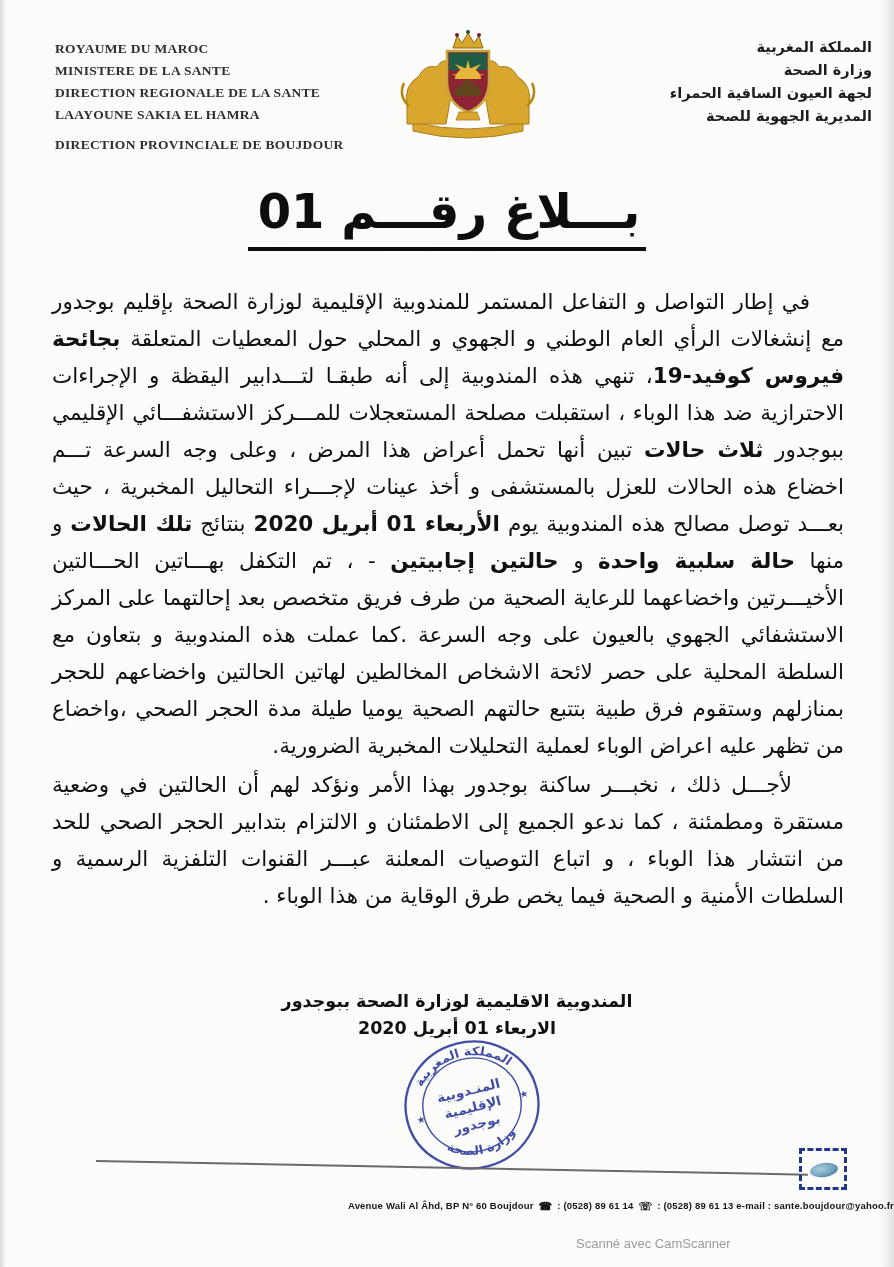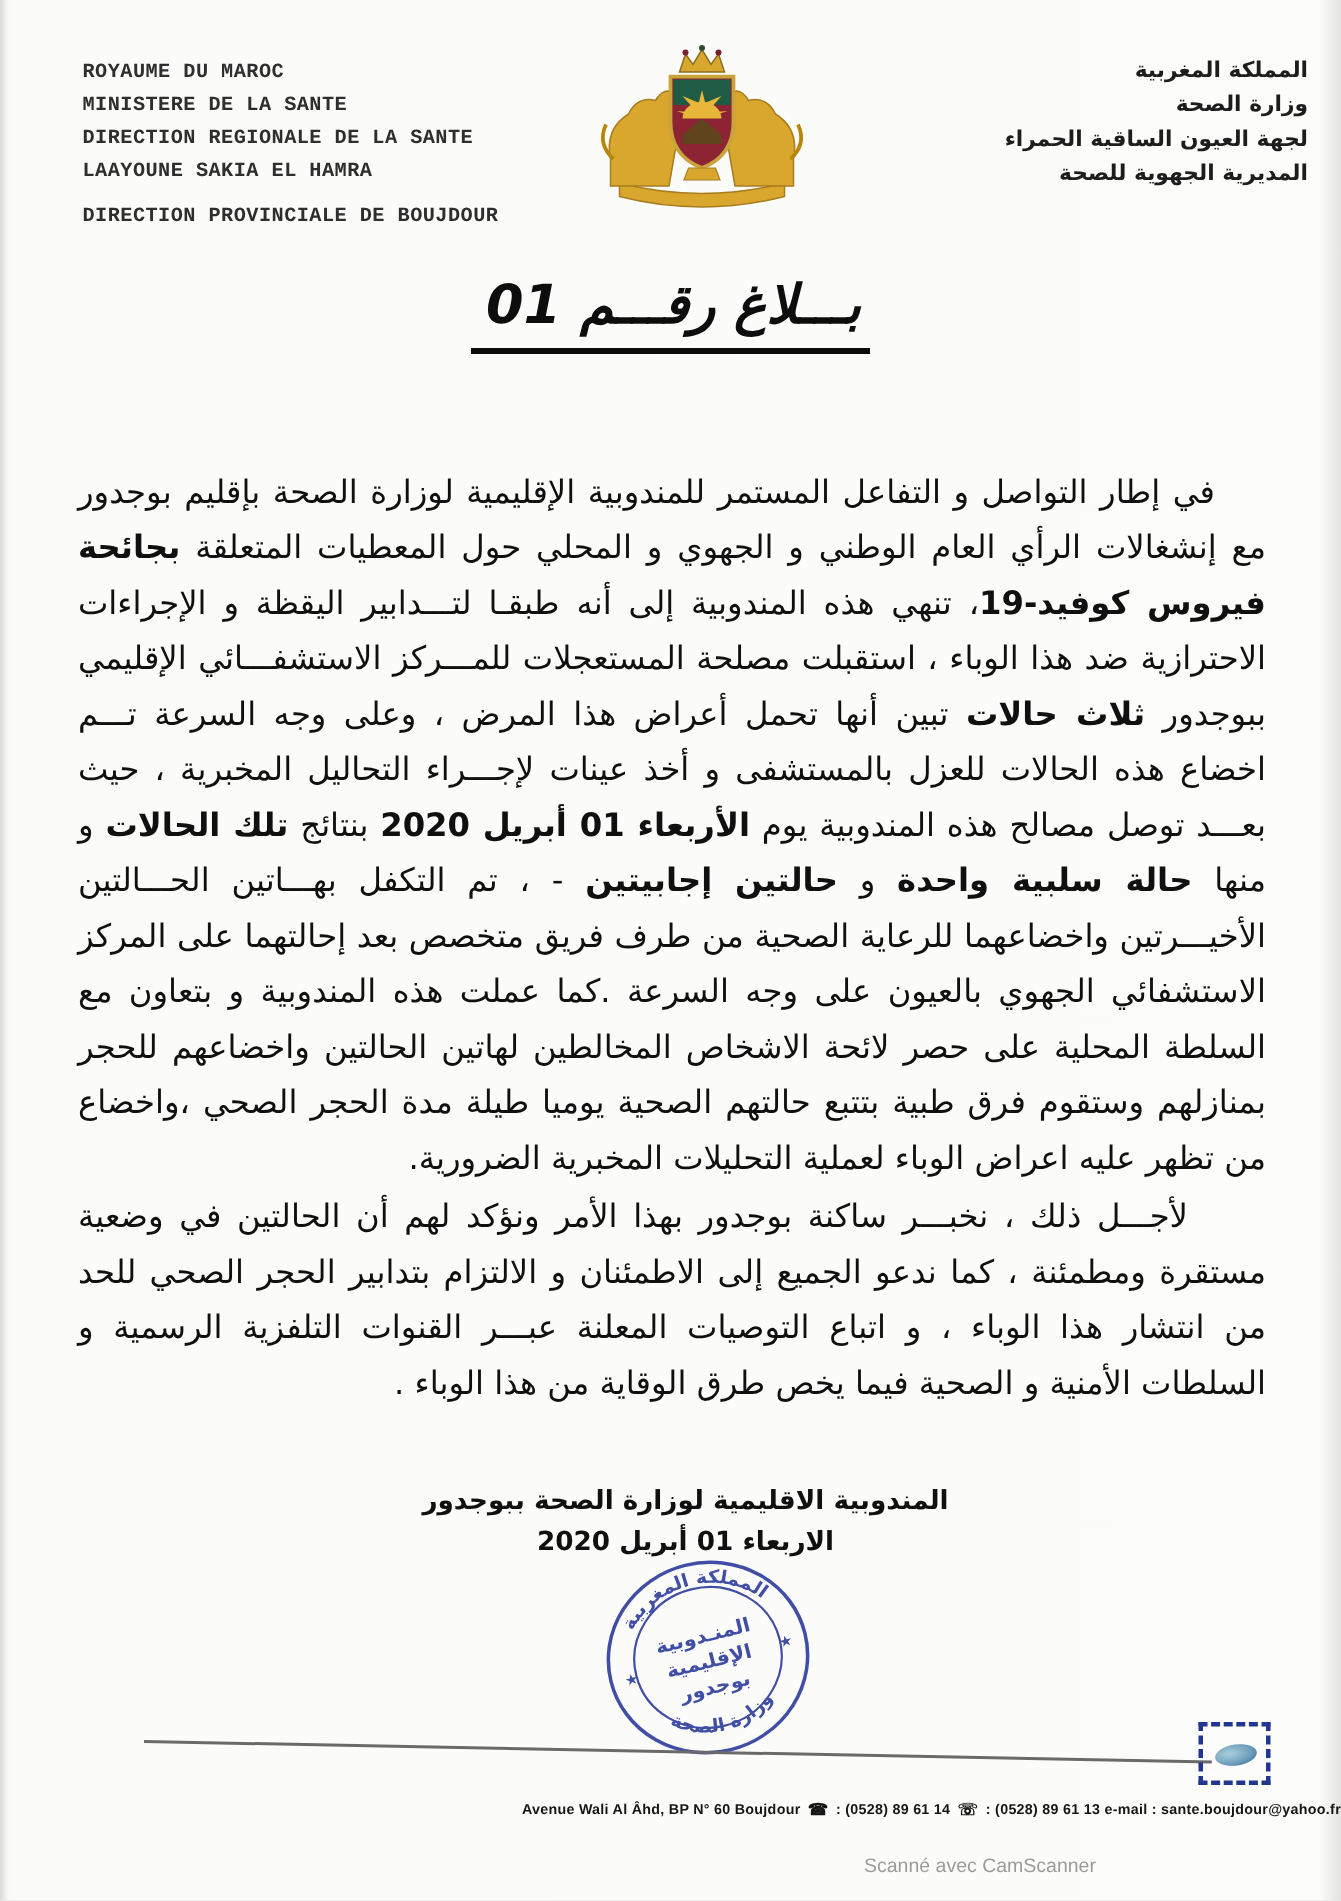--- a/index.html
+++ b/index.html
@@ -11,47 +11,46 @@
     position:relative;
     width:894px;height:1267px;
     margin:0 auto;
     background:linear-gradient(90deg,#d9d9d7 0px,#fbfbf9 6px,#fcfcfa 880px,#e3e3e1 894px);
     overflow:hidden;
     color:#161616;
   }
   
   .hdr-fr{
     position:absolute;left:55px;top:38px;width:330px;
-    font-family:Liberation Mono, monospace;
+    font-family:Liberation Serif, serif;
     font-size:13.5px;font-weight:700;color:#2e2e2e;
     line-height:22px;letter-spacing:.3px;
   }
   .hdr-fr .delegation{margin-top:8px;}
   .hdr-ar{
     position:absolute;right:22px;top:36px;width:220px;
     direction:rtl;text-align:right;
     font-size:14.5px;font-weight:700;color:#1d1d1d;
     line-height:23px;
   }
   .hdr-ar .delegation{margin-top:9px;}
   .emblem{position:absolute;left:393px;top:26px;width:150px;height:115px;}
   
   .title-wrap{position:absolute;left:0;top:183px;width:100%;text-align:center;}
   .title{
     display:inline-block;direction:rtl;
-    font-size:36px;font-weight:700;color:#0d0d0d;
+    font-size:48px;font-weight:700;color:#0d0d0d;
     border-bottom:4px solid #0d0d0d;padding:0 6px 8px 10px;
     letter-spacing:1px;
-    font-style:italic;
   }
   
   .bodytext{
     position:absolute;left:52px;top:283px;width:792px;
     direction:rtl;text-align:justify;
-    font-size:21.5px;line-height:37px;color:#101010;margin-top:27px;
+    font-size:21.5px;line-height:37px;color:#101010;
   }
   .bodytext p{margin:0;}
   .bodytext p.p1{text-indent:34px;}
   .bodytext p.p2{text-indent:52px;margin-top:2px;}
   
   .signature{
     position:absolute;left:0;top:988px;width:914px;text-align:center;
     direction:rtl;font-weight:700;font-size:17.5px;line-height:27px;color:#101010;
   }
   

